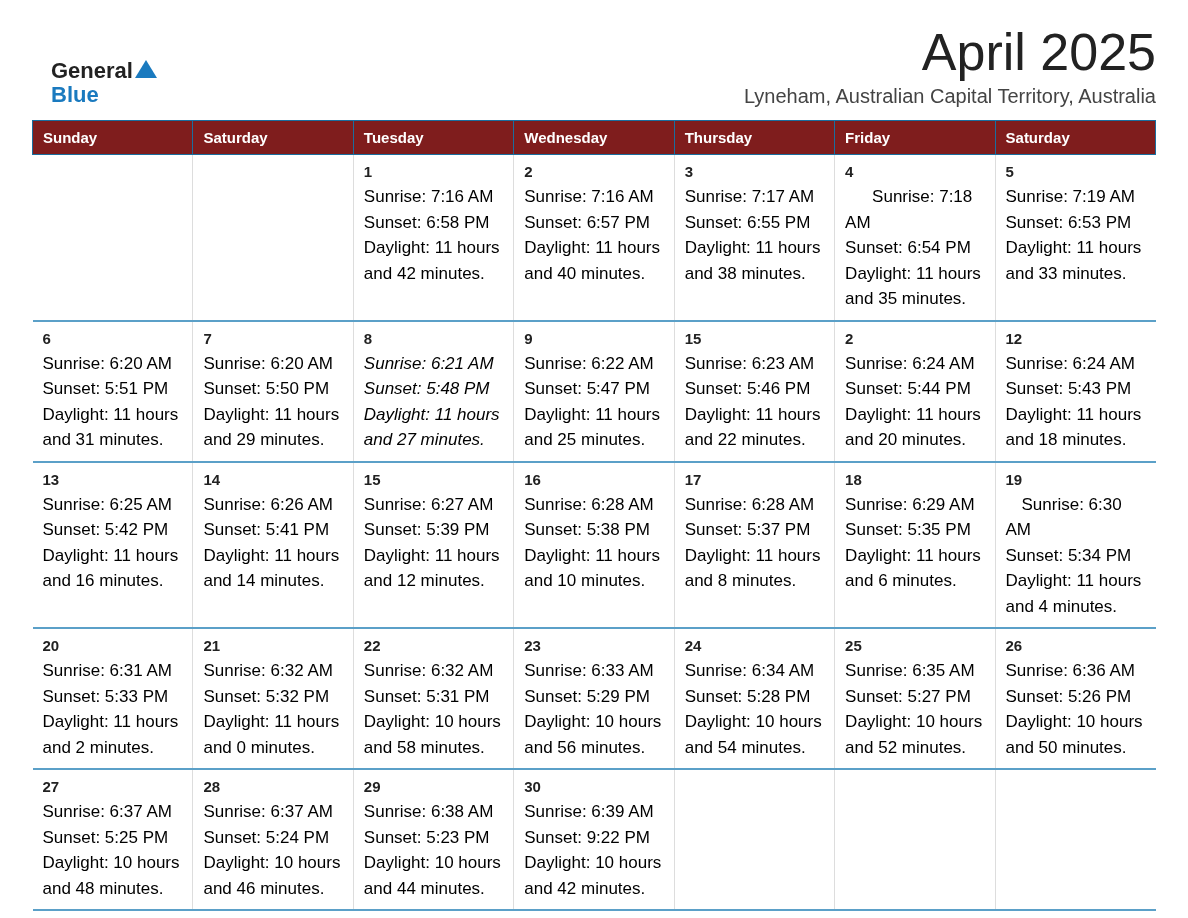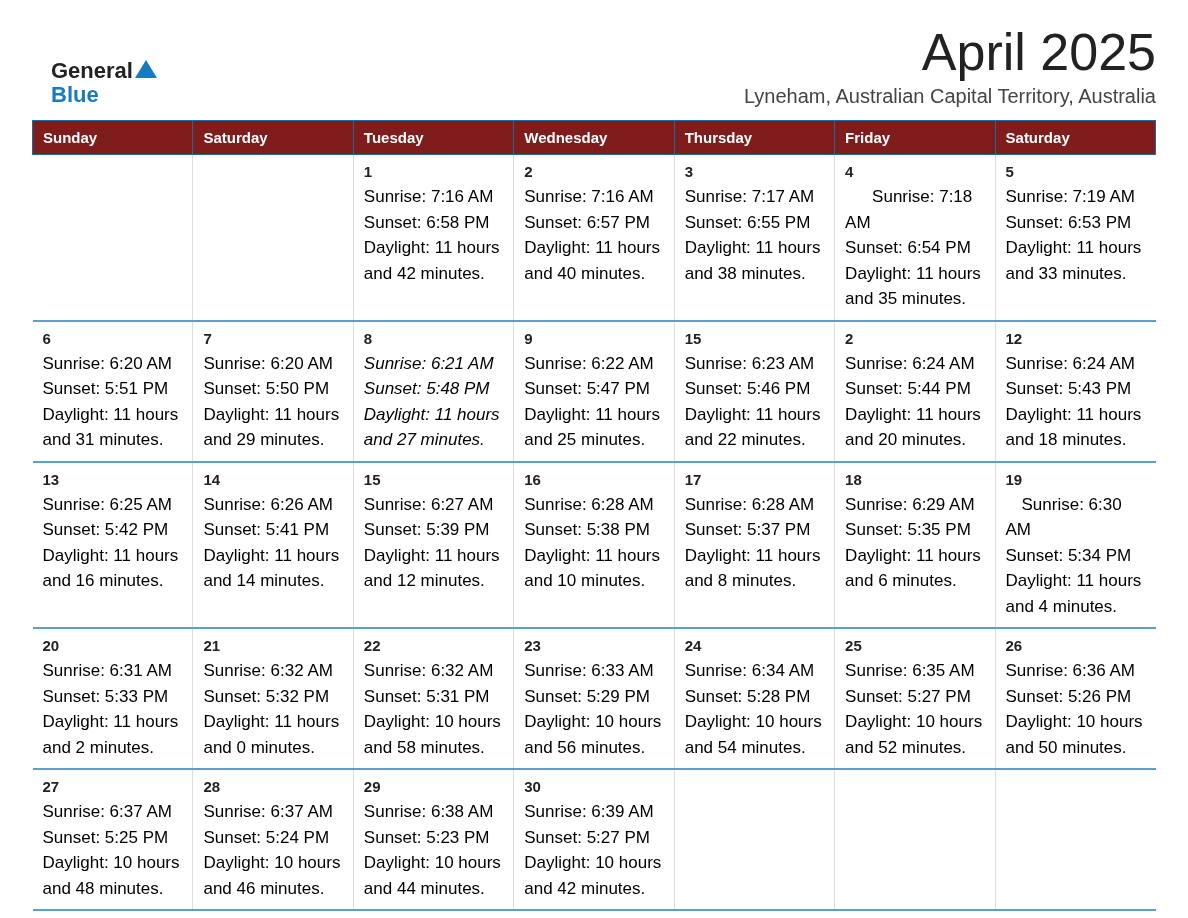--- a/index.html
+++ b/index.html
@@ -257,21 +257,21 @@
 and 48 minutes.</span></td>
         <td><span class="day-number">28</span><span class="day-info" style="white-space: pre-line;">Sunrise: 6:37 AM
 Sunset: 5:24 PM
 Daylight: 10 hours
 and 46 minutes.</span></td>
         <td><span class="day-number">29</span><span class="day-info" style="white-space: pre-line;">Sunrise: 6:38 AM
 Sunset: 5:23 PM
 Daylight: 10 hours
 and 44 minutes.</span></td>
         <td><span class="day-number">30</span><span class="day-info" style="white-space: pre-line;">Sunrise: 6:39 AM
-Sunset: 5:27 PM
+Sunset: 9:22 PM
 Daylight: 10 hours
 and 42 minutes.</span></td>
         <td class="empty-cell"></td>
         <td class="empty-cell"></td>
         <td class="empty-cell"></td>
       </tr>
     </tbody>
 </table>
 
 </body></html>

